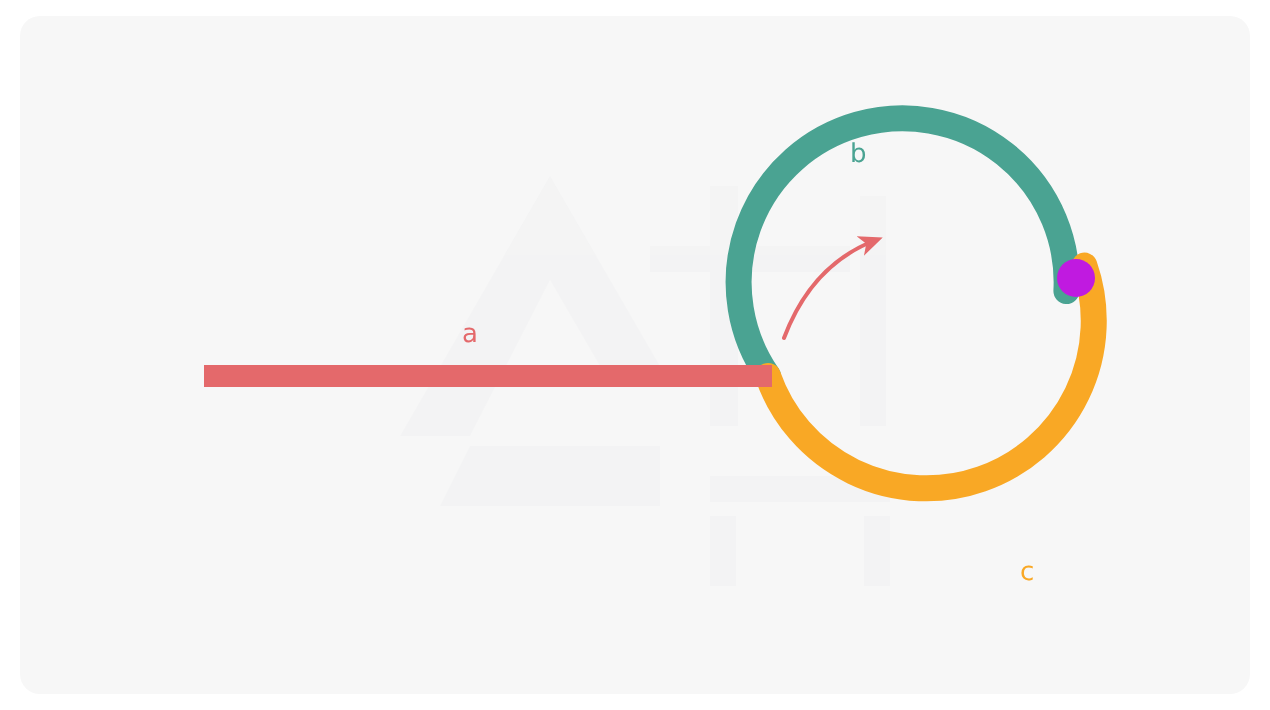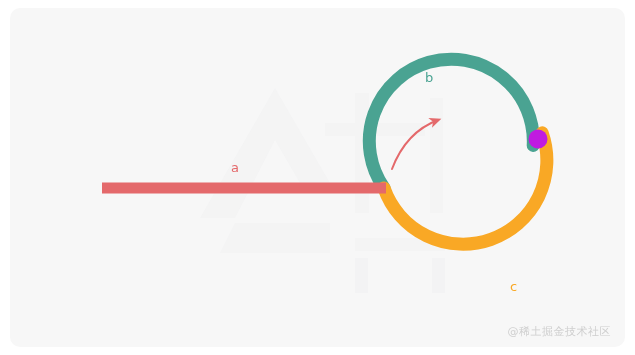--- a/index.html
+++ b/index.html
@@ -101,15 +101,14 @@
 
       <path d="M 382 161 Q 396 124 428 112" fill="none" stroke="#e4696b" stroke-width="2" stroke-linecap="round" marker-end="url(#arrowhead)"></path>
 
       <circle cx="528" cy="131" r="9.5" fill="#c01ae0"></circle>
     </svg>
 
     <div class="arc-label" id="label-a" style="color:#e4696b">a</div>
     <div class="arc-label" id="label-b" style="color:#4aa392">b</div>
     <div class="arc-label" id="label-c" style="color:#f9a825">c</div>
 
-    <div class="watermark-text">@稀土掘金技术社区</div>
   </div>
 </div>
 
 </body></html>

